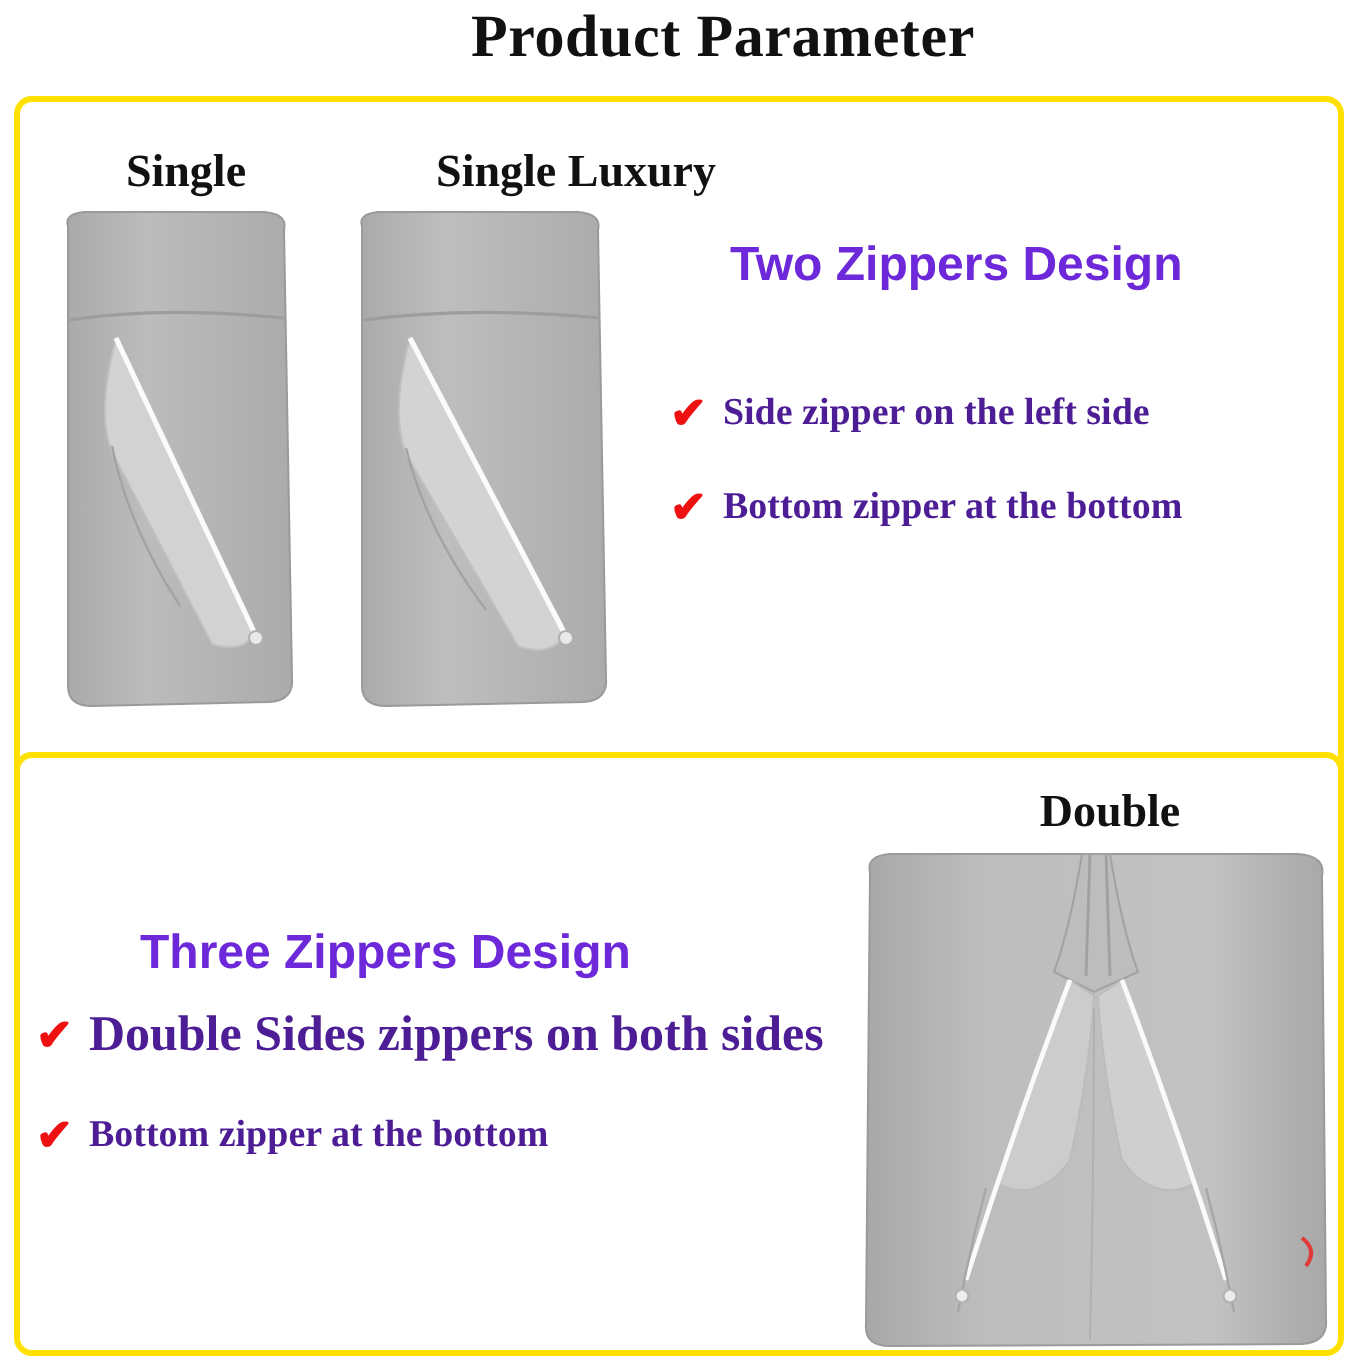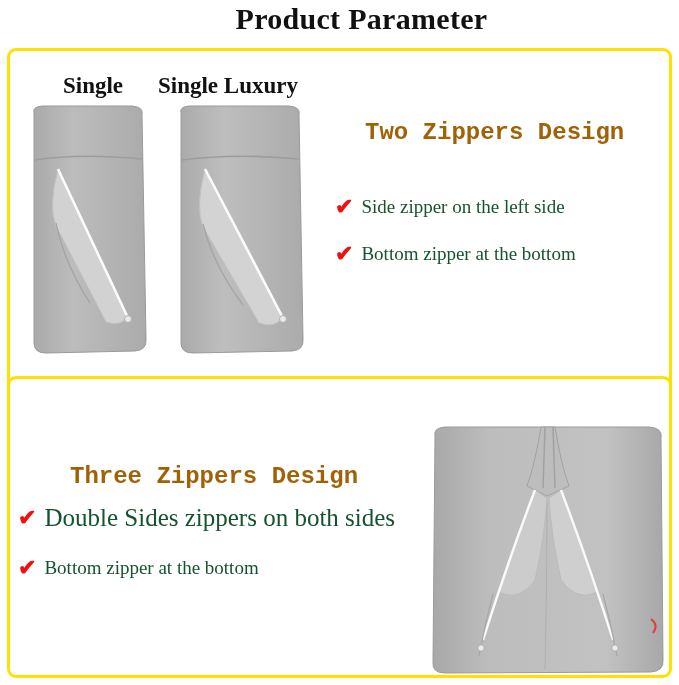--- a/index.html
+++ b/index.html
@@ -42,28 +42,28 @@
     top: 376px;
     width: 665px;
     height: 302px;
   }
   .label-bold {
     font-family: "Liberation Serif", serif;
     font-weight: bold;
     color: #111111;
   }
   .heading-red {
-    font-family: Liberation Mono, monospace;
+    font-family: Liberation Sans, sans-serif;
     font-weight: bold;
-    color: #a16207;
+    color: #6d28d9;
   }
   .bullet-text {
     font-family: "Liberation Serif", serif;
-    font-weight: normal;
-    color: #14532d;
+    font-weight: bold;
+    color: #4c1d95;
   }
   .check {
     color: #ee1111;
     font-size: 22px;
     font-weight: bold;
     line-height: 1;
   }
   .bullet-row {
     display: flex;
     align-items: center;
@@ -78,21 +78,21 @@
 </style>
 </head>
 <body>
 
 <div class="page-title">Product Parameter</div>
 
 <div class="panel" id="panel-top">
 
   <div class="label-bold" style="position:absolute; left:28px; top:22px; width:110px; text-align:center; font-size:23px;">Single</div>
 
-  <div class="label-bold" style="position:absolute; left:148px; top:22px; width:200px; text-align:left; font-size:23px;">Single Luxury</div>
+  <div class="label-bold" style="position:absolute; left:148px; top:22px; width:200px; text-align:right; font-size:23px;">Single Luxury</div>
 
   <div class="bed" style="left:10px; top:52px;">
     <svg width="140" height="256" viewBox="0 0 140 256">
       <defs>
         <linearGradient id="g1" x1="0" y1="0" x2="1" y2="0">
           <stop offset="0%" stop-color="#aaaaaa"></stop>
           <stop offset="35%" stop-color="#bcbcbc"></stop>
           <stop offset="100%" stop-color="#ababab"></stop>
         </linearGradient>
       </defs>
@@ -136,20 +136,21 @@
   </div>
 
   <div class="bullet-row" style="left:325px; top:192px;">
     <span class="check">✔</span>
     <span class="bullet-text" style="font-size:19px;">Bottom zipper at the bottom</span>
   </div>
 </div>
 
 <div class="panel" id="panel-bottom">
 
+  <div class="label-bold" style="position:absolute; left:455px; top:14px; width:180px; text-align:center; font-size:23px;">Double</div>
 
   <div class="bed" style="left:413px; top:45px;">
     <svg width="250" height="252" viewBox="0 0 250 252">
       <defs>
         <linearGradient id="g3" x1="0" y1="0" x2="1" y2="0">
           <stop offset="0%" stop-color="#a8a8a8"></stop>
           <stop offset="25%" stop-color="#bdbdbd"></stop>
           <stop offset="75%" stop-color="#c2c2c2"></stop>
           <stop offset="100%" stop-color="#a8a8a8"></stop>
         </linearGradient>

